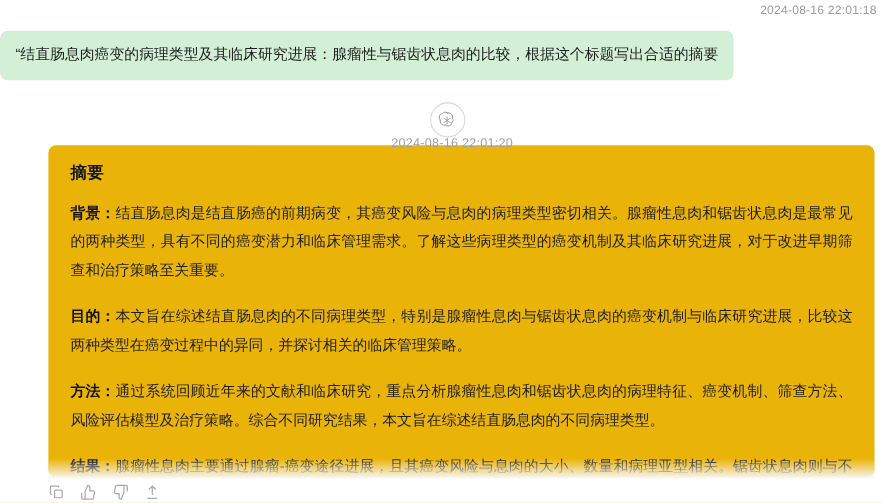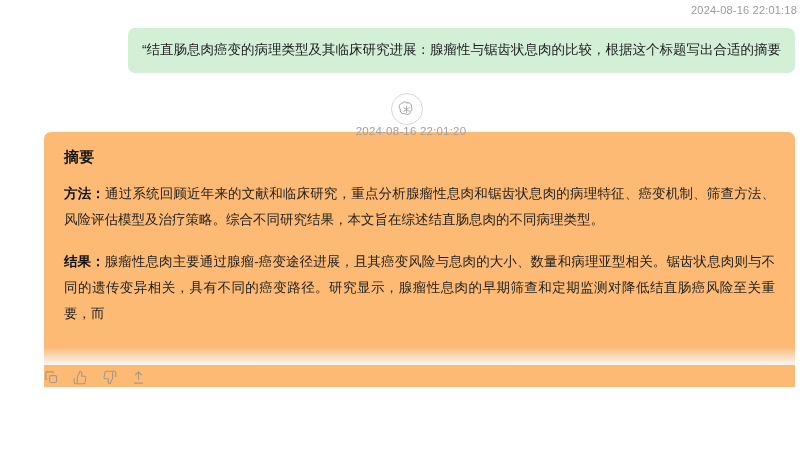--- a/index.html
+++ b/index.html
@@ -9,21 +9,21 @@
   body {
     width: 803px;
     height: 457px;
     background: #ffffff;
     font-family: "Liberation Sans", sans-serif;
     overflow: hidden;
     position: relative;
   }
   .app {
     width: 803px;
-    height: 387px;
+    height: 457px;
     position: relative;
     background: #ffffff;
     overflow: hidden;
   }
 
   
   .top-timestamp {
     position: absolute;
     top: 4px;
     right: 6px;
@@ -32,23 +32,22 @@
     letter-spacing: 0.2px;
   }
 
   
   .user-row {
     position: absolute;
     top: 28px;
     left: 0;
     right: 0;
     display: flex;
-    justify-content: flex-end;
+    justify-content: flex-start;
     padding-right: 8px;
-    padding-left: 38px;
   }
   .user-bubble {
     max-width: 690px;
     background: #d3f0d7;
     color: #1c1c1c;
     font-size: 13.5px;
     line-height: 24px;
     padding: 10px 14px 11px 14px;
     border-radius: 7px;
     text-align: left;
@@ -82,21 +81,21 @@
   .avatar svg { display: block; }
   .assistant-time {
     font-size: 11.5px;
     color: #a0a0a0;
     margin-left: 9px;
     letter-spacing: 0.2px;
   }
 
   .assistant-card {
     margin: 7px 8px 0 44px;
-    background: #fdba74;
+    background: #eab308;
     border-radius: 7px;
     padding: 16px 20px 14px 20px;
     height: 302px;
     box-sizing: border-box;
     overflow: hidden;
   }
   .card-title {
     font-size: 15px;
     font-weight: bold;
     color: #141414;
@@ -161,20 +160,26 @@
           <path d="M12 7.3v9.4M8 9.5l4 2.3 4-2.3M8 14.5l4-2.3 4 2.3" stroke-width="0.9"></path>
         </svg>
       </div>
       <div class="assistant-time">2024-08-16 22:01:20</div>
     </div>
 
     <div class="assistant-card">
       <div class="card-title">摘要</div>
 
       <p class="para">
+        <span class="lbl">背景：</span><span>结直肠息肉是结直肠癌的前期病变，其癌变风险与息肉的病理类型密切相关。腺瘤性息肉和锯齿状息肉是最常见的两种类型，具有不同的癌变潜力和临床管理需求。了解这些病理类型的癌变机制及其临床研究进展，对于改进早期筛查和治疗策略至关重要。</span>
+      </p>
+      <p class="para">
+        <span class="lbl">目的：</span><span>本文旨在综述结直肠息肉的不同病理类型，特别是腺瘤性息肉与锯齿状息肉的癌变机制与临床研究进展，比较这两种类型在癌变过程中的异同，并探讨相关的临床管理策略。</span>
+      </p>
+      <p class="para">
         <span class="lbl">方法：</span><span>通过系统回顾近年来的文献和临床研究，重点分析腺瘤性息肉和锯齿状息肉的病理特征、癌变机制、筛查方法、风险评估模型及治疗策略。综合不同研究结果，本文旨在综述结直肠息肉的不同病理类型。</span>
       </p>
       <p class="para">
         <span class="lbl">结果：</span><span>腺瘤性息肉主要通过腺瘤-癌变途径进展，且其癌变风险与息肉的大小、数量和病理亚型相关。锯齿状息肉则与不同的遗传变异相关，具有不同的癌变路径。研究显示，腺瘤性息肉的早期筛查和定期监测对降低结直肠癌风险至关重要，而</span>
       </p>
     </div>
   </div>
 
   <div class="scroll-fade"></div>
 

